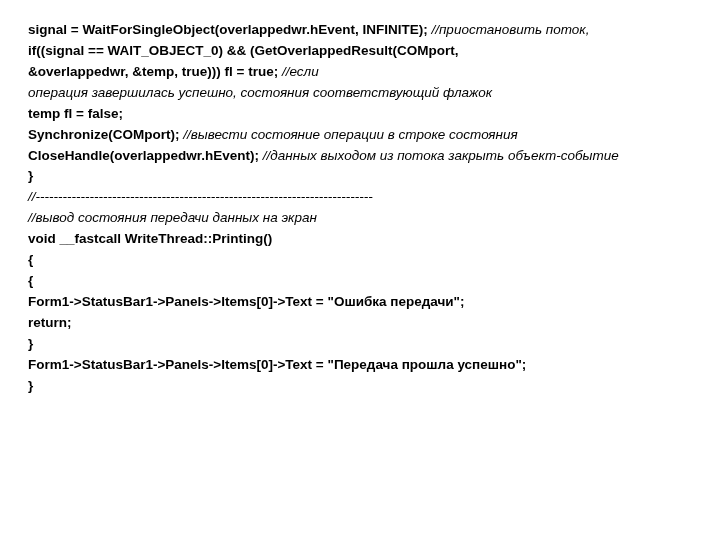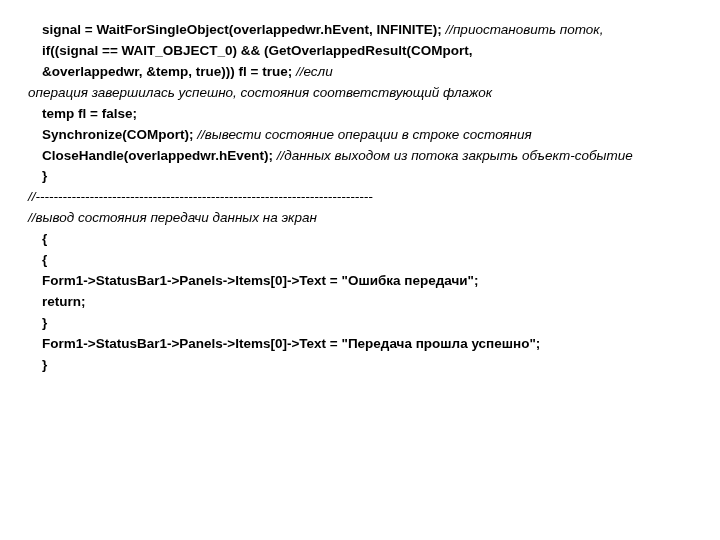--- a/index.html
+++ b/index.html
@@ -11,41 +11,41 @@
       font-family: Arial, Helvetica, sans-serif;
       font-size: 13.5px;
       line-height: 1.55;
       color: #000000;
     }
     .code-line {
       white-space: normal;
     }
     .bold {
       font-weight: bold;
-      margin-left: 14px;
     }
     .comment {
       font-weight: normal;
       font-style: italic;
     }
   </style>
 </head>
 <body>
 
 <div id="code-container">
     <div class="code-line"><span class="bold">signal = WaitForSingleObject(overlappedwr.hEvent, INFINITE);</span><span class="comment">   //приостановить поток,</span></div>
     <div class="code-line"><span class="bold">if((signal == WAIT_OBJECT_0) &amp;&amp; (GetOverlappedResult(COMport,</span></div>
     <div class="code-line"><span class="bold">&amp;overlappedwr, &amp;temp, true))) fl = true;</span><span class="comment"> //если</span></div>
     <div class="code-line"><span class="comment">операция завершилась успешно, состояния соответствующий флажок</span></div>
     <div class="code-line"><span class="bold">temp fl = false;</span></div>
     <div class="code-line"><span class="bold">Synchronize(COMport);</span><span class="comment">  //вывести состояние операции в строке состояния</span></div>
     <div class="code-line"><span class="bold">CloseHandle(overlappedwr.hEvent);</span><span class="comment">  //данных выходом из потока закрыть объект-событие</span></div>
     <div class="code-line"><span class="bold">}</span></div>
     <div class="code-line"><span class="comment">//---------------------------------------------------------------------------</span></div>
     <div class="code-line"><span class="comment">//вывод состояния передачи данных на экран</span></div>
+    <div class="code-line"><span class="bold">void __fastcall WriteThread::Printing()</span></div>
     <div class="code-line"><span class="bold">{</span></div>
     <div class="code-line"><span class="bold">{</span></div>
     <div class="code-line"><span class="bold">Form1-&gt;StatusBar1-&gt;Panels-&gt;Items[0]-&gt;Text = "Ошибка передачи";</span></div>
     <div class="code-line"><span class="bold">return;</span></div>
     <div class="code-line"><span class="bold">}</span></div>
     <div class="code-line"><span class="bold">Form1-&gt;StatusBar1-&gt;Panels-&gt;Items[0]-&gt;Text = "Передача прошла успешно";</span></div>
     <div class="code-line"><span class="bold">}</span></div>
   </div>
 
 </body></html>

